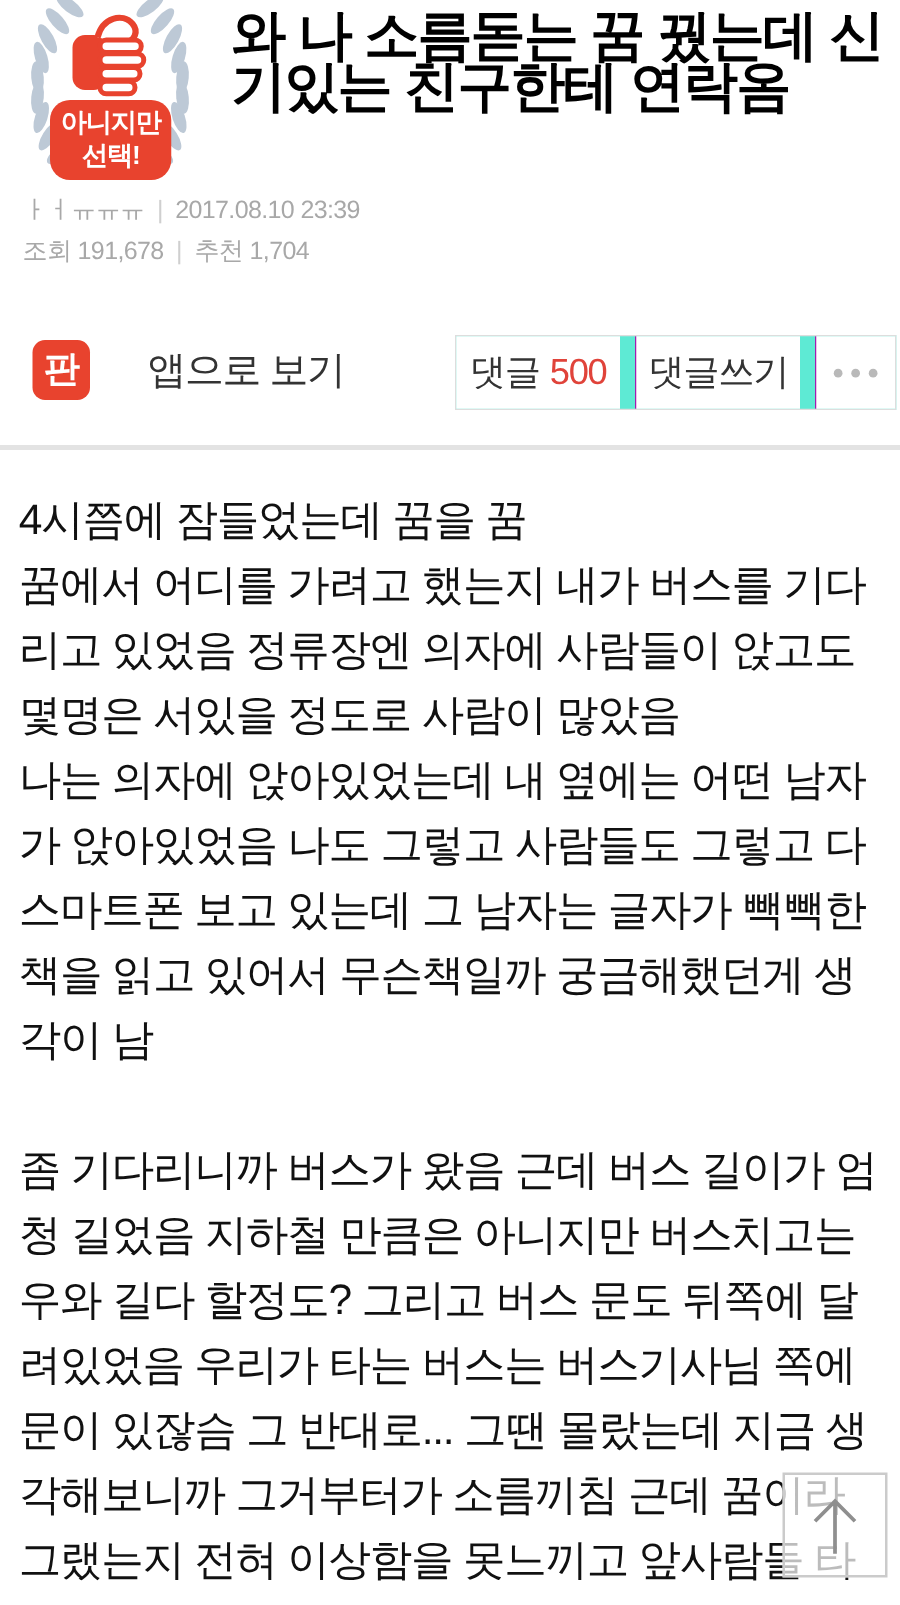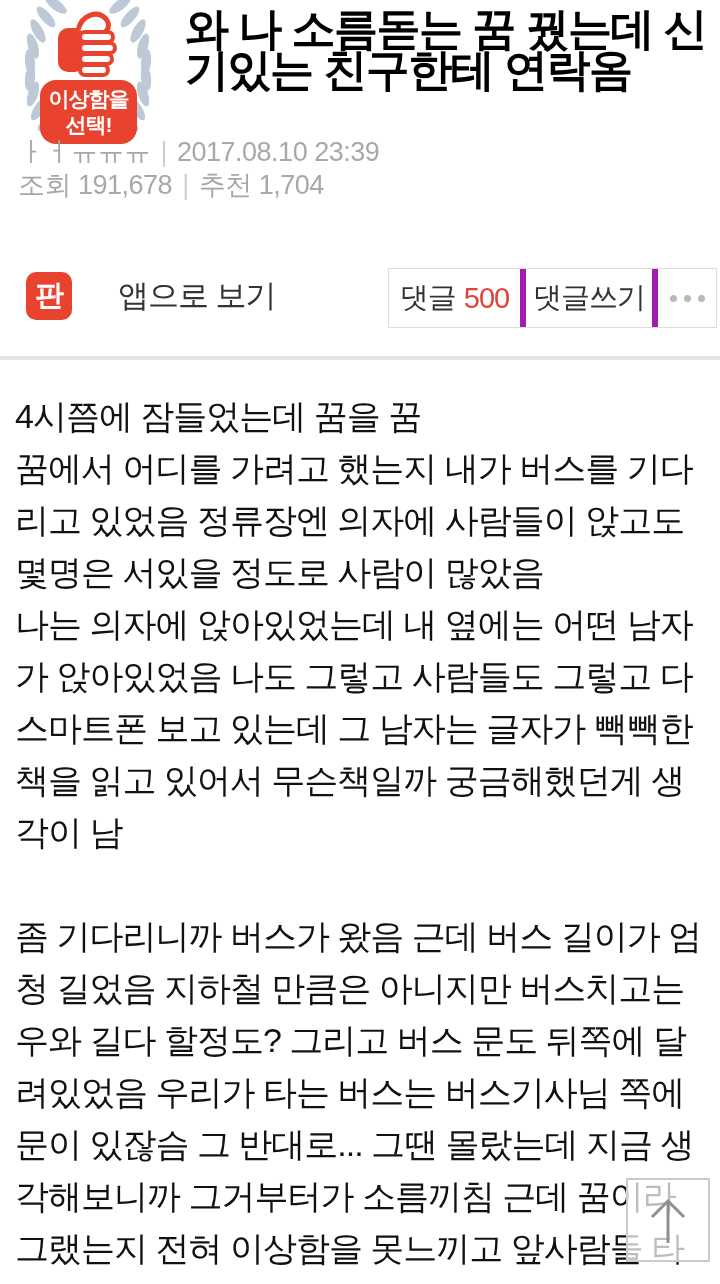--- a/index.html
+++ b/index.html
@@ -23,45 +23,45 @@
 
   
   .post-title{
     position:absolute; left:185px; top:8px; width:524px;
     font-size:44px; line-height:41px; font-weight:bold; color:#000;
     letter-spacing:-1.5px; word-break:break-all;
   }
 
   
   .post-meta{
-    position:absolute; left:18px; top:136px; width:680px;
-    color:#a8a8a8; font-size:27px; line-height:33px; letter-spacing:-0.5px;
+    position:absolute; left:18px; top:152px; width:680px;
+    color:#a8a8a8; font-size:20px; line-height:33px; letter-spacing:-0.5px;
   }
   .post-meta .sep{ color:#cfcfcf; margin:0 10px; }
   .post-meta .row{ white-space:nowrap; }
 
   
   .app-bar{ position:absolute; left:0; top:266px; width:720px; height:64px; }
   .app-link{
     position:absolute; left:26px; top:6px; display:flex; align-items:center;
     gap:14px; background:none; border:none; cursor:pointer;
   }
   .app-icon{
     width:46px; height:48px; background:#e8432e; border-radius:10px;
     color:#fff; font-size:29px; font-weight:bold; display:flex;
     align-items:center; justify-content:center; letter-spacing:-1px;
   }
   .app-link-label{ font-size:31px; color:#333; letter-spacing:-1px;margin-left:32px; }
 
   .btn-group{
     position:absolute; right:3px; top:2px; display:flex; height:60px;
-    border:1px solid #ddd; background:#5eead4;
+    border:1px solid #ddd; background:#5eead4;gap:12px;
   }
   .btn-group button{
-    background:#fff; border:none; border-left:6px solid #a21caf;
+    background:#fff; border:none; border-left:1px solid #a21caf;
     font-family:inherit; font-size:29px; color:#333; letter-spacing:-1px;
     display:flex; align-items:center; justify-content:center; gap:8px;
     cursor:pointer;
   }
   .btn-group button:first-child{ border-left:none; }
   .btn-comments{ width:131px; }
   .btn-write{ width:132px; }
   .btn-more{ width:64px; }
   .count-red{ color:#e0433a; font-style:normal; }
   .dots{ display:flex; gap:7px; align-items:center; }
@@ -117,21 +117,21 @@
       <g>
         <rect x="46" y="32" width="27" height="44" rx="10" fill="#e8432e"></rect>
         <path d="M66 34 C70 18 86 14 94 23 C99 29 96 37 88 38" fill="#fff" stroke="#e8432e" stroke-width="5" stroke-linejoin="round"></path>
         <rect x="68" y="36" width="33" height="10" rx="5" fill="#fff" stroke="#e8432e" stroke-width="4"></rect>
         <rect x="68" y="47" width="35" height="10" rx="5" fill="#fff" stroke="#e8432e" stroke-width="4"></rect>
         <rect x="68" y="58" width="32" height="10" rx="5" fill="#fff" stroke="#e8432e" stroke-width="4"></rect>
         <rect x="68" y="69" width="28" height="10" rx="5" fill="#fff" stroke="#e8432e" stroke-width="4"></rect>
       </g>
     </svg>
     <div class="badge-label">
-      <span>이상함을</span>
+      <span>아니지만</span>
       <span>선택!</span>
     </div>
   </div>
 
   <h1 class="post-title">와 나 소름돋는 꿈 꿨는데 신기있는 친구한테 연락옴</h1>
 
   <div class="post-meta">
     <div class="row">
       <span>ㅏㅓㅠㅠㅠ</span><span class="sep">|</span><span>2017.08.10 23:39</span>
     </div>

